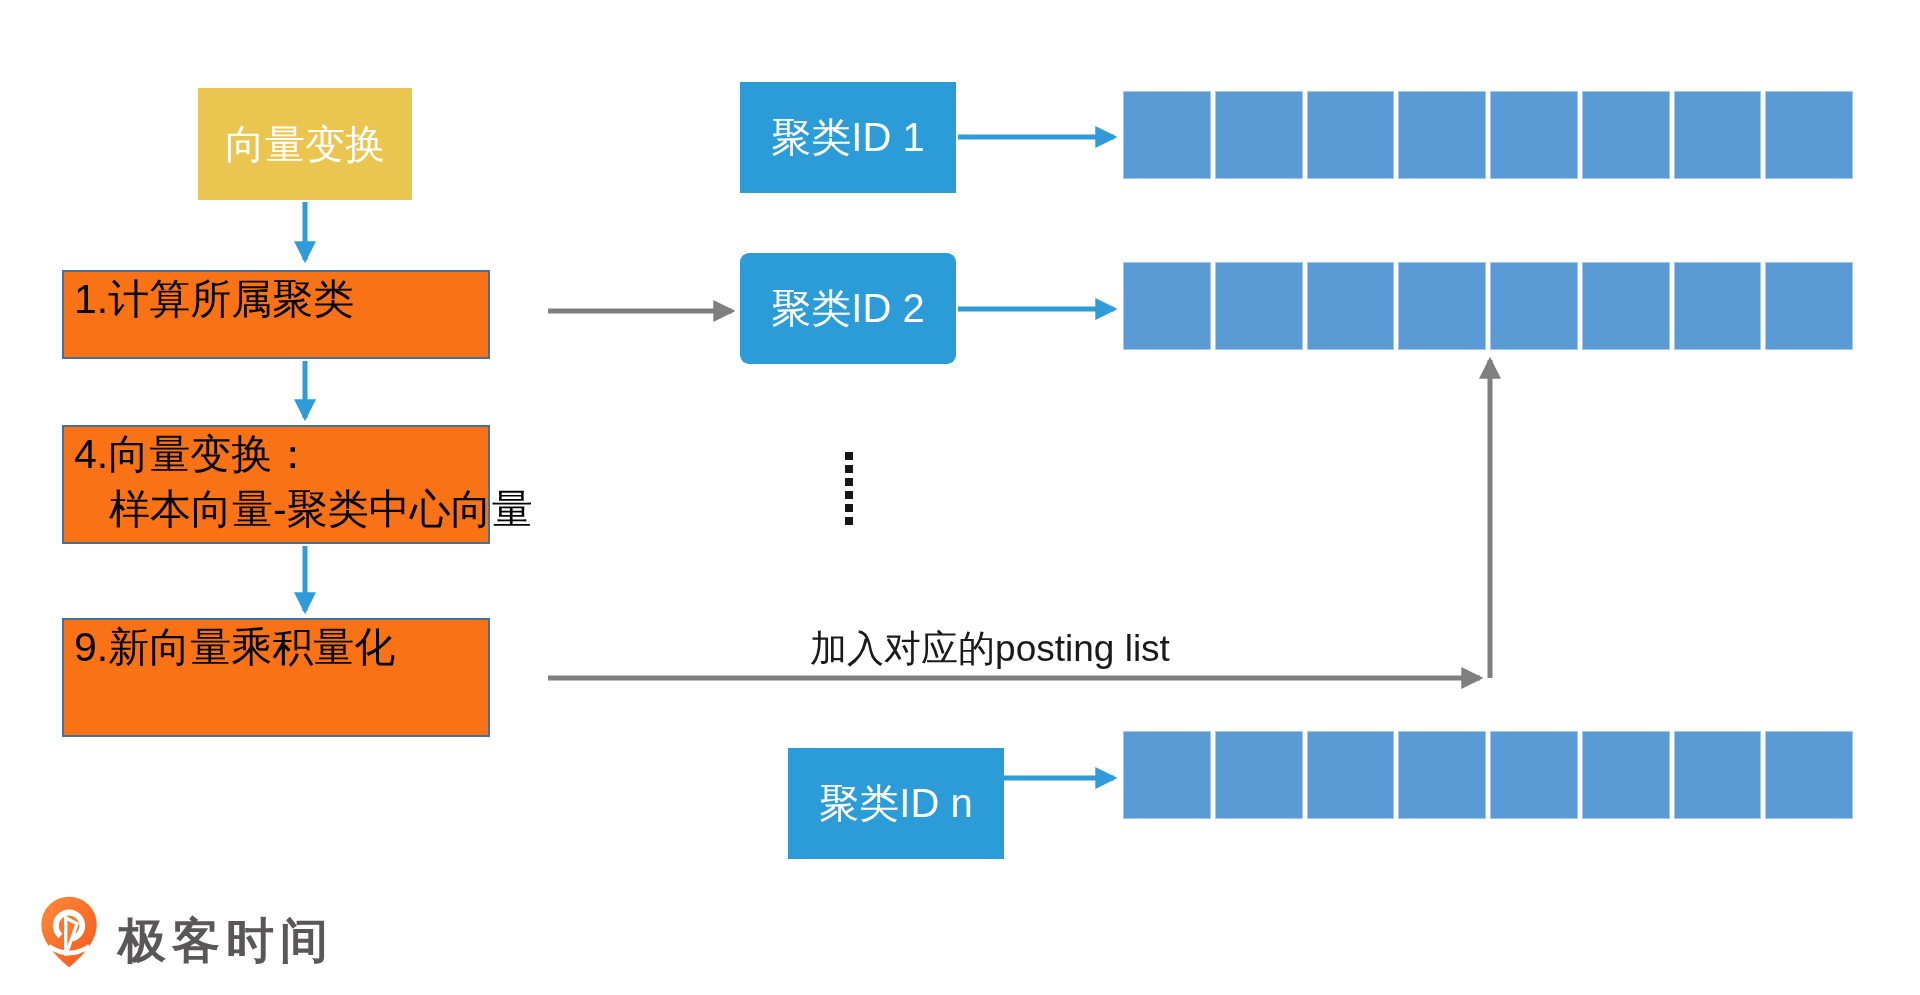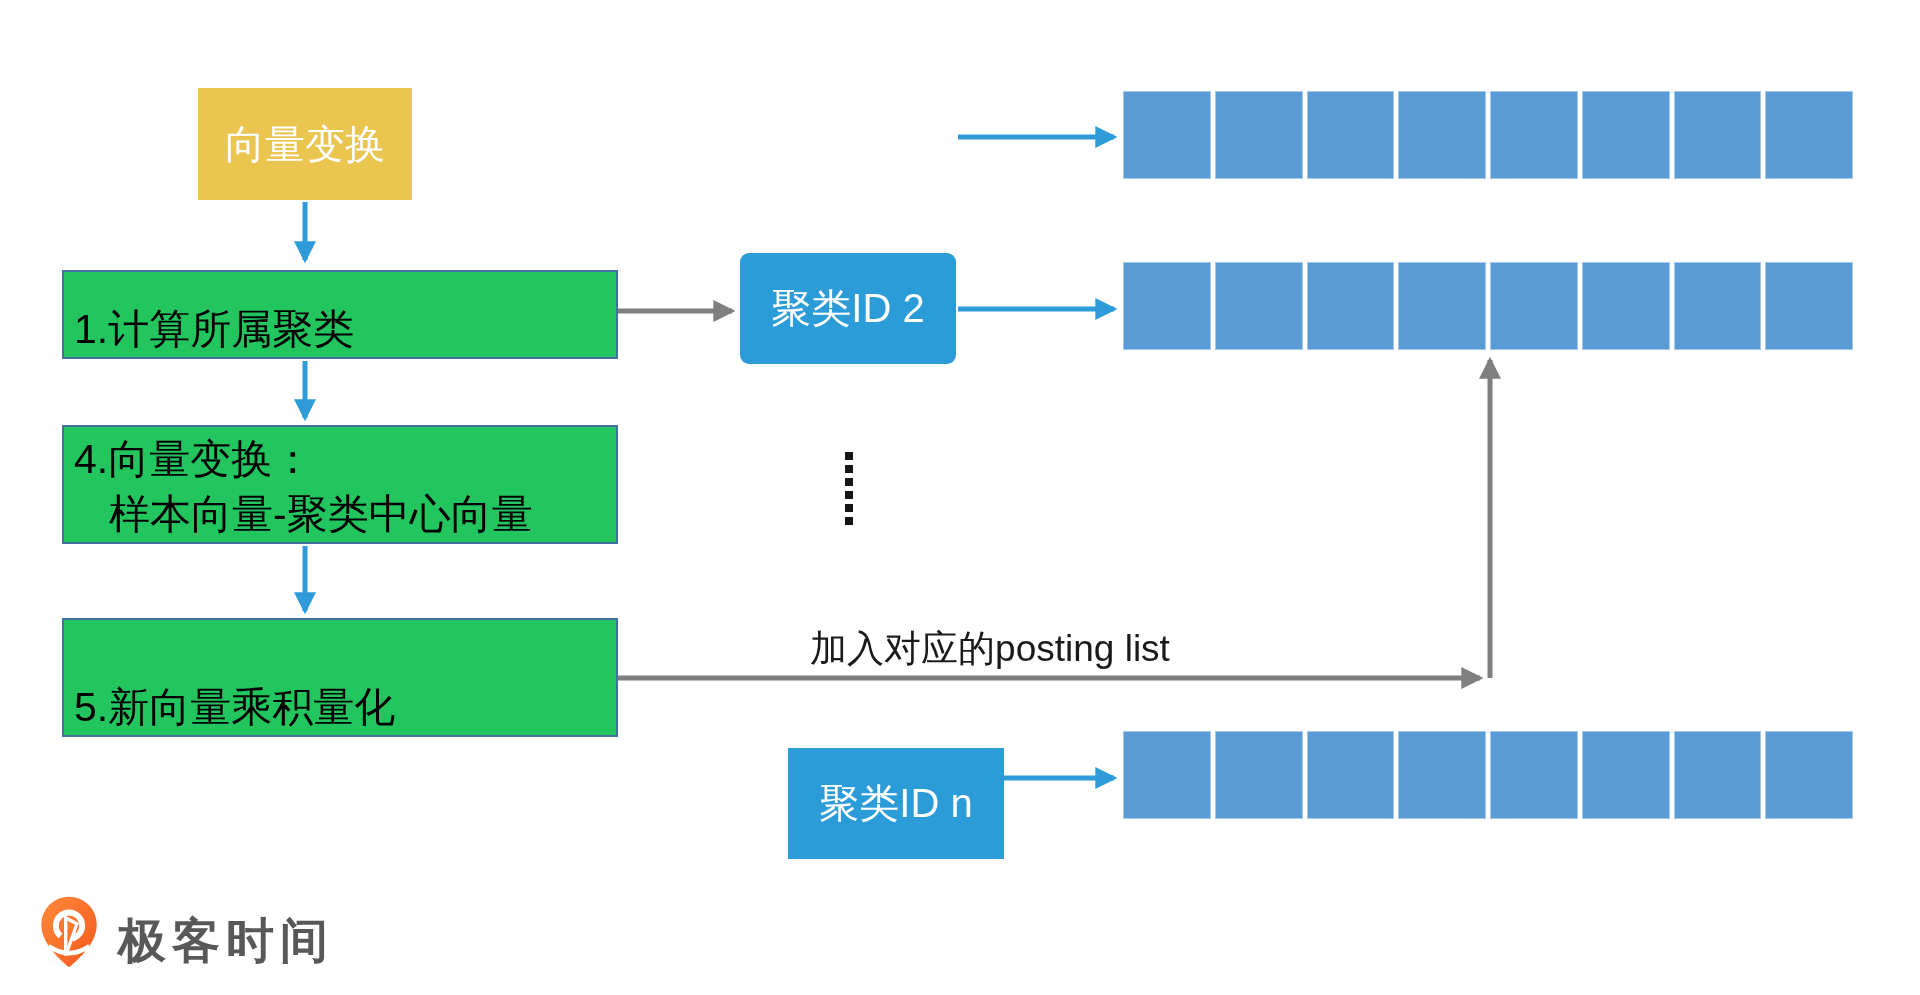--- a/index.html
+++ b/index.html
@@ -22,24 +22,24 @@
   .arrows path{fill:none;stroke-width:5px;}
   .arrows path.blue{stroke:var(--arrow-blue);}
   .arrows path.gray{stroke:var(--arrow-gray);}
 
   .sample-box{
     position:absolute;left:198px;top:88px;width:214px;height:112px;
     background:var(--sample-yellow);color:#fff;font-size:40px;
     display:flex;align-items:center;justify-content:center;white-space:nowrap;
   }
   .step-box{
-    position:absolute;left:62px;width:556px;box-sizing:border-box;
-    background:#22c55e;border:2px solid var(--box-border);
+    position:absolute;left:62px;width:428px;box-sizing:border-box;
+    background:#f97316;border:2px solid var(--box-border);
     color:#000;font-size:41px;line-height:1.34;
-    display:flex;flex-direction:column;justify-content:flex-end;
+    display:flex;flex-direction:column;justify-content:flex-start;
     padding-left:10px;white-space:nowrap;
   }
   .step1{top:270px;height:89px;}
   .step2{top:425px;height:119px;}
   .step3{top:618px;height:119px;}
   .step-line.indent{padding-left:35px;}
 
   .cluster-box{
     position:absolute;left:740px;width:216px;height:111px;
     background:var(--accent-blue);color:#fff;font-size:40px;
@@ -111,23 +111,26 @@
   <div class="step-box step1">
     <div class="step-line">1.计算所属聚类</div>
   </div>
 
   <div class="step-box step2">
     <div class="step-line">4.向量变换：</div>
     <div class="step-line indent">样本向量-聚类中心向量</div>
   </div>
 
   <div class="step-box step3">
-    <div class="step-line">5.新向量乘积量化</div>
+    <div class="step-line">9.新向量乘积量化</div>
   </div>
 
+  <div class="cluster-box c1">
+    <span>聚类ID 1</span>
+  </div>
   <div class="cluster-box c2">
     <span>聚类ID 2</span>
   </div>
   <div class="cluster-box cn">
     <span>聚类ID n</span>
   </div>
 
   <div class="posting-row r1">
       <div class="cell"></div>
       <div class="cell"></div>

